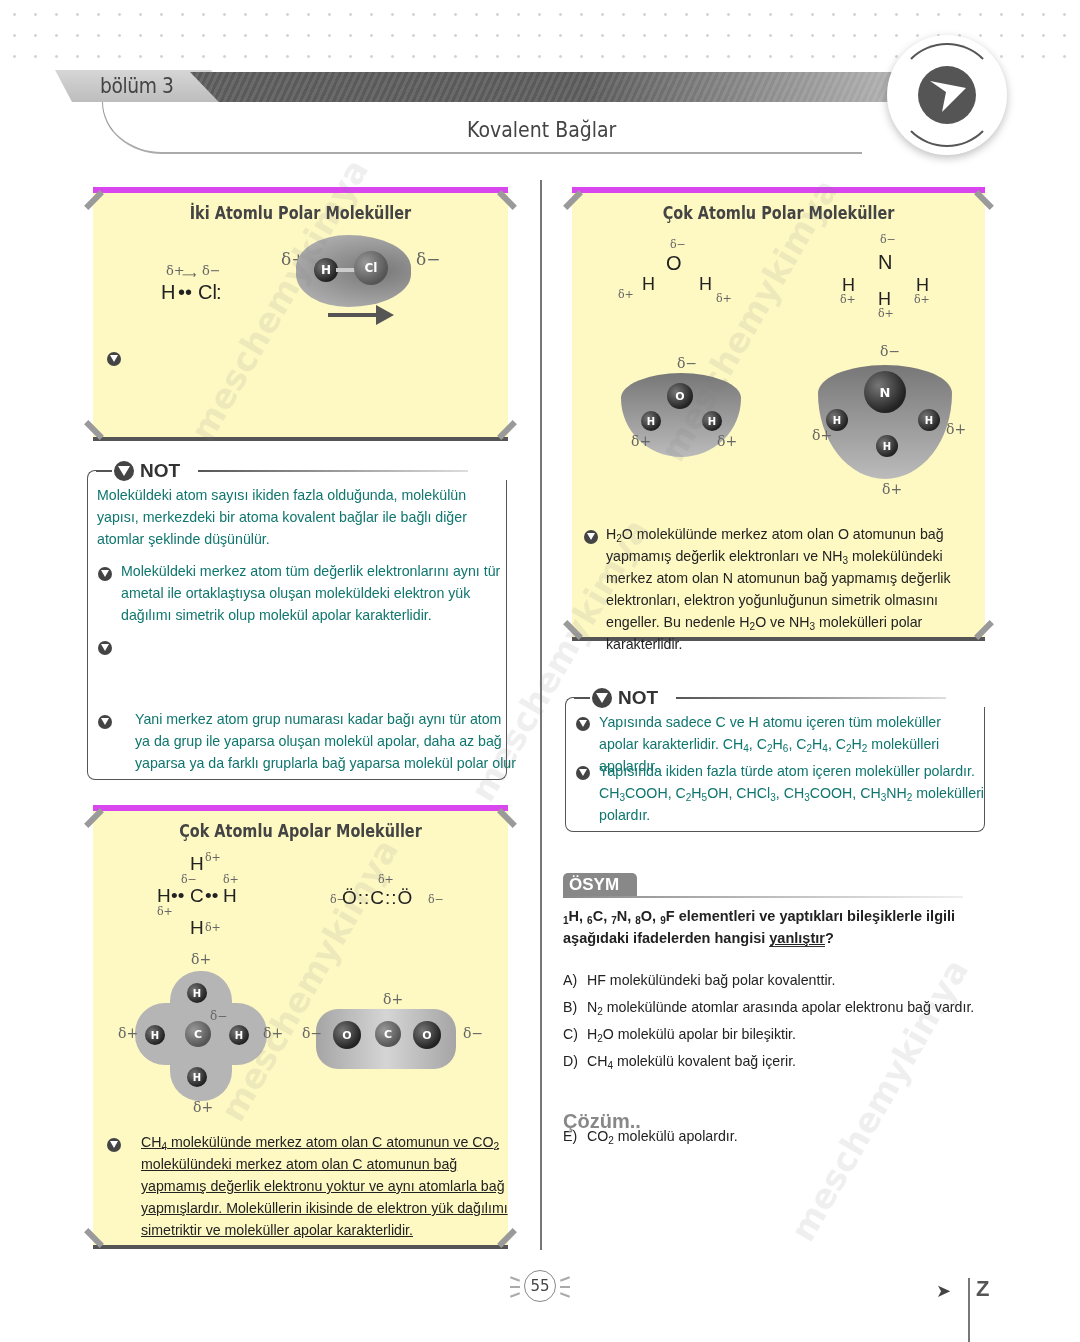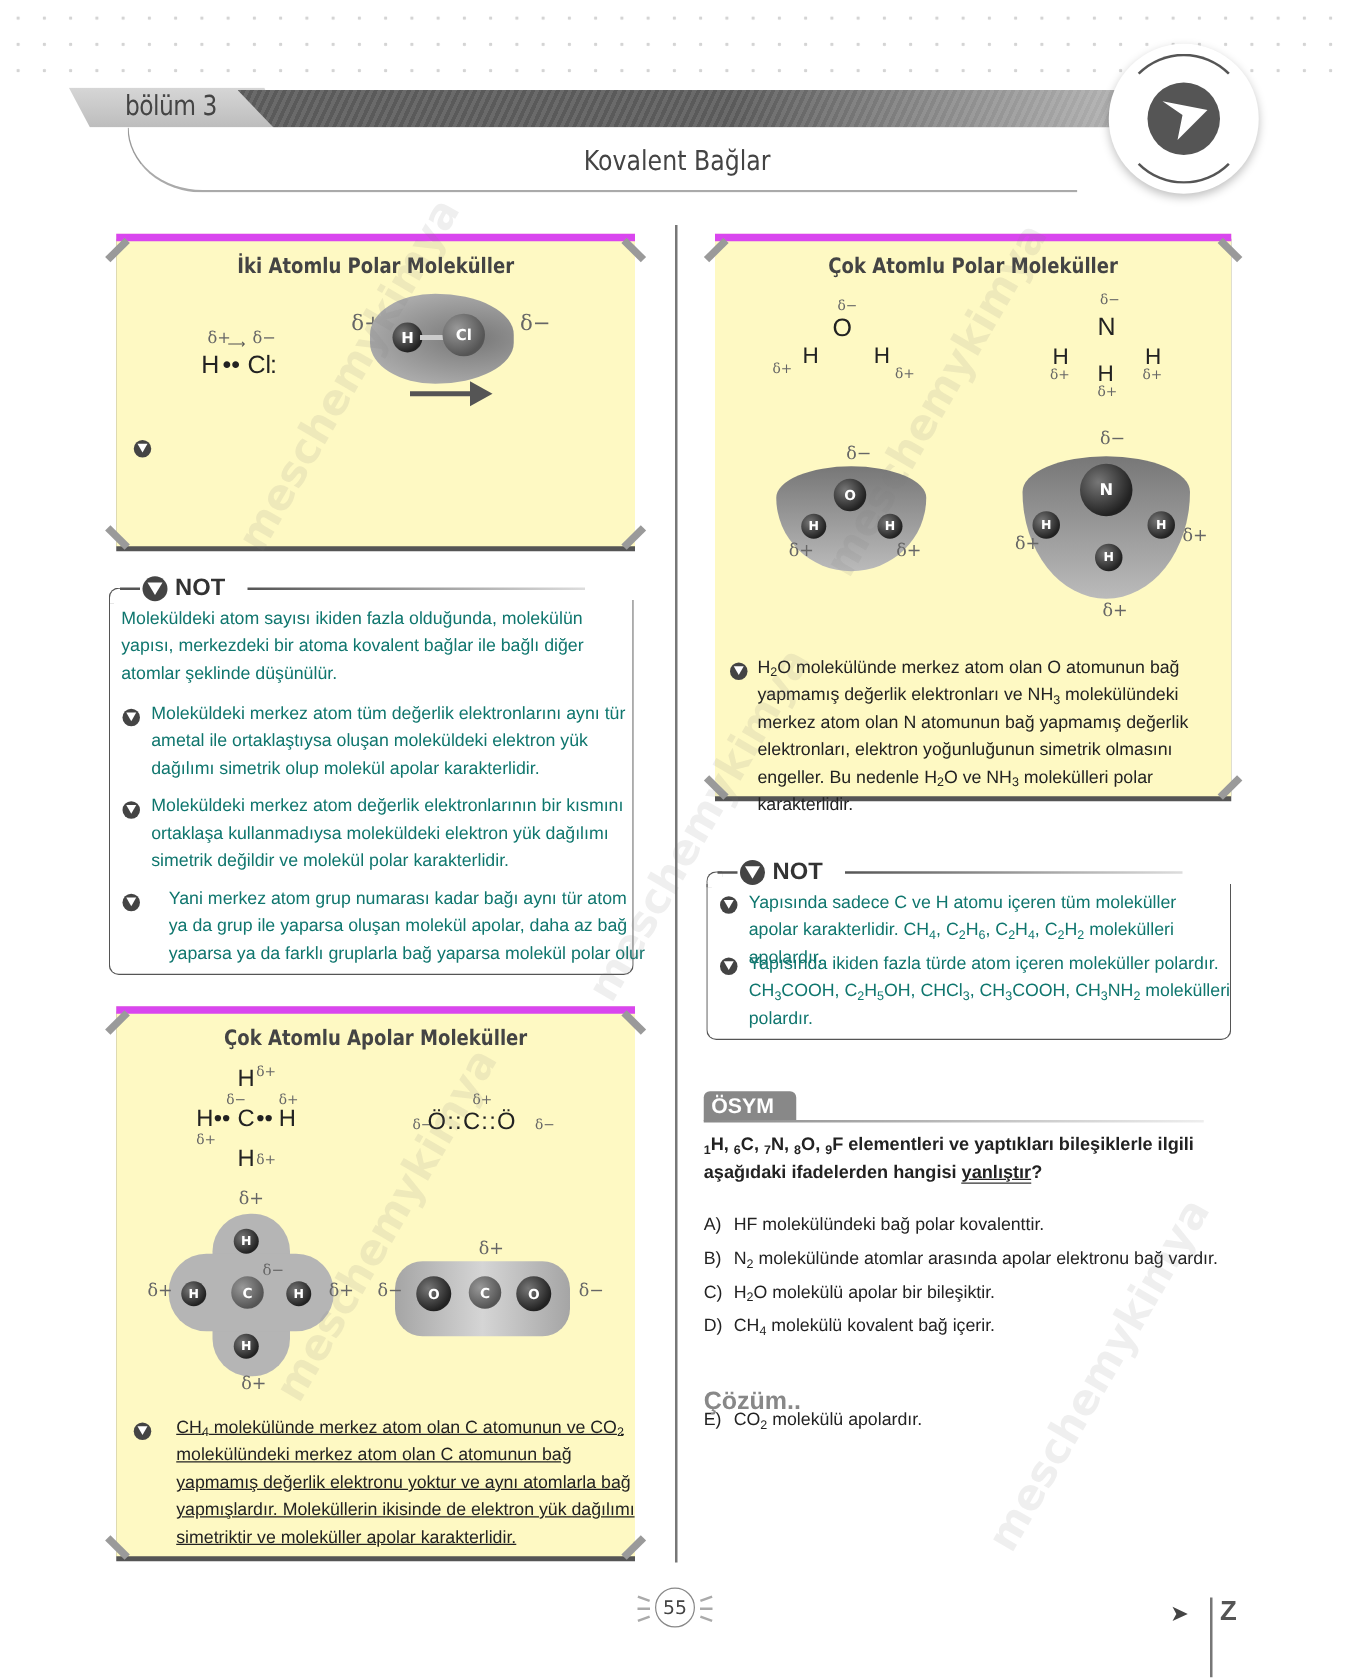--- a/index.html
+++ b/index.html
@@ -194,21 +194,20 @@
   <div class="not-header" style="left:26px; top:-20px;">
     <div class="not-icon"></div>
     <span class="not-label">NOT</span>
   </div>
   <div class="not-lead" style="left:8px; top:-10px; width:16px;"></div>
   <div class="not-line" style="left:110px; top:-10px; width:270px;"></div>
   <div class="plain-text" style="left:9px; top:4px; width:408px;">Moleküldeki atom sayısı ikiden fazla olduğunda, molekülün yapısı, merkezdeki bir atoma kovalent bağlar ile bağlı diğer atomlar şeklinde düşünülür.</div>
   <div class="bullet-icon" style="left:10px; top:87px;"></div>
   <div class="plain-text" style="left:33px; top:80px; width:384px;">Moleküldeki merkez atom tüm değerlik elektronlarını aynı tür ametal ile ortaklaştıysa oluşan moleküldeki elektron yük dağılımı simetrik olup molekül apolar karakterlidir.</div>
   <div class="bullet-icon" style="left:10px; top:161px;"></div>
-  <div class="plain-text" style="left:33px; top:154px; width:384px;">Moleküldeki merkez atom değerlik elektronlarının bir kısmını ortaklaşa kullanmadıysa moleküldeki elektron yük dağılımı simetrik değildir ve molekül polar karakterlidir.</div>
   <div class="bullet-icon" style="left:10px; top:235px;"></div>
   <div class="plain-text" style="left:33px; top:228px; width:384px;margin-left:14px;">Yani merkez atom grup numarası kadar bağı aynı tür atom ya da grup ile yaparsa oluşan molekül apolar, daha az bağ yaparsa ya da farklı gruplarla bağ yaparsa molekül polar olur</div>
 </div>
 
 <div class="gbox" style="left:93px; top:805px; width:415px; height:440px;">
   <div class="corner c-tl"></div>
     <div class="corner c-tr"></div>
     <div class="corner c-bl"></div>
     <div class="corner c-br"></div>
   <div class="box-title" style="top:10px;">Çok Atomlu Apolar Moleküller</div>

